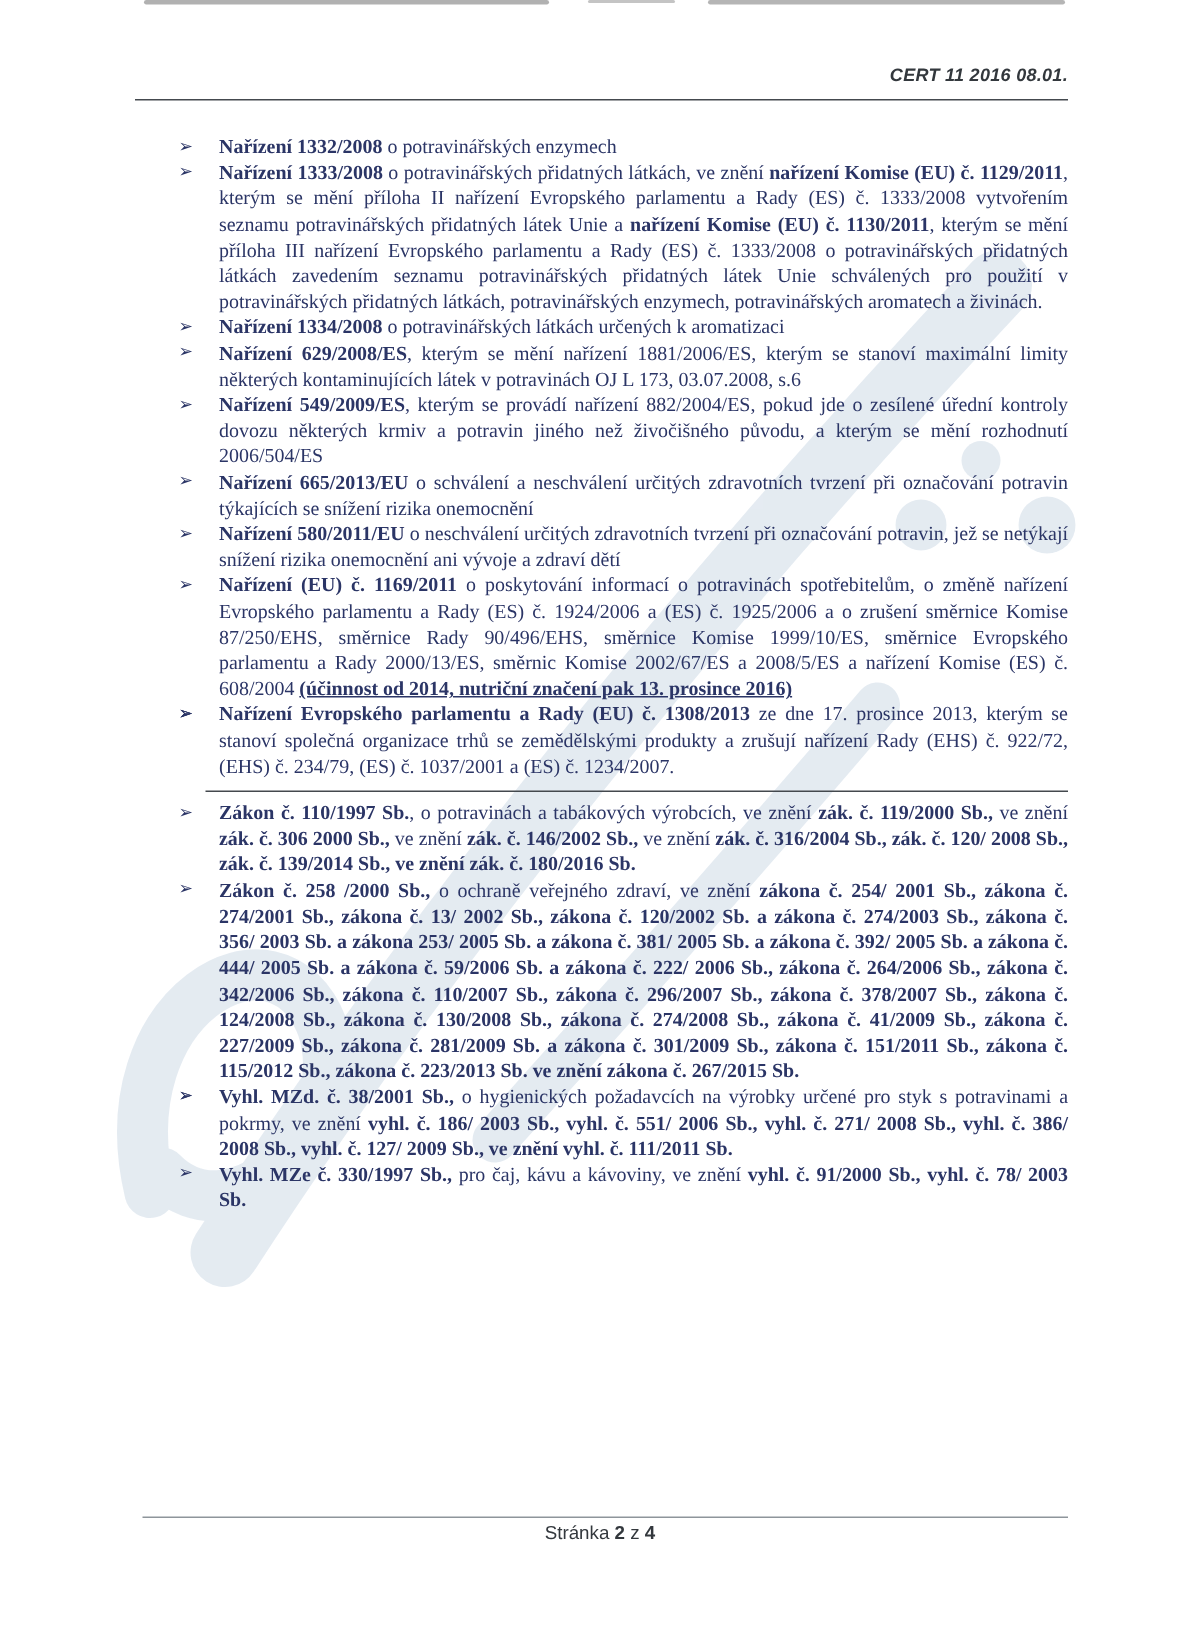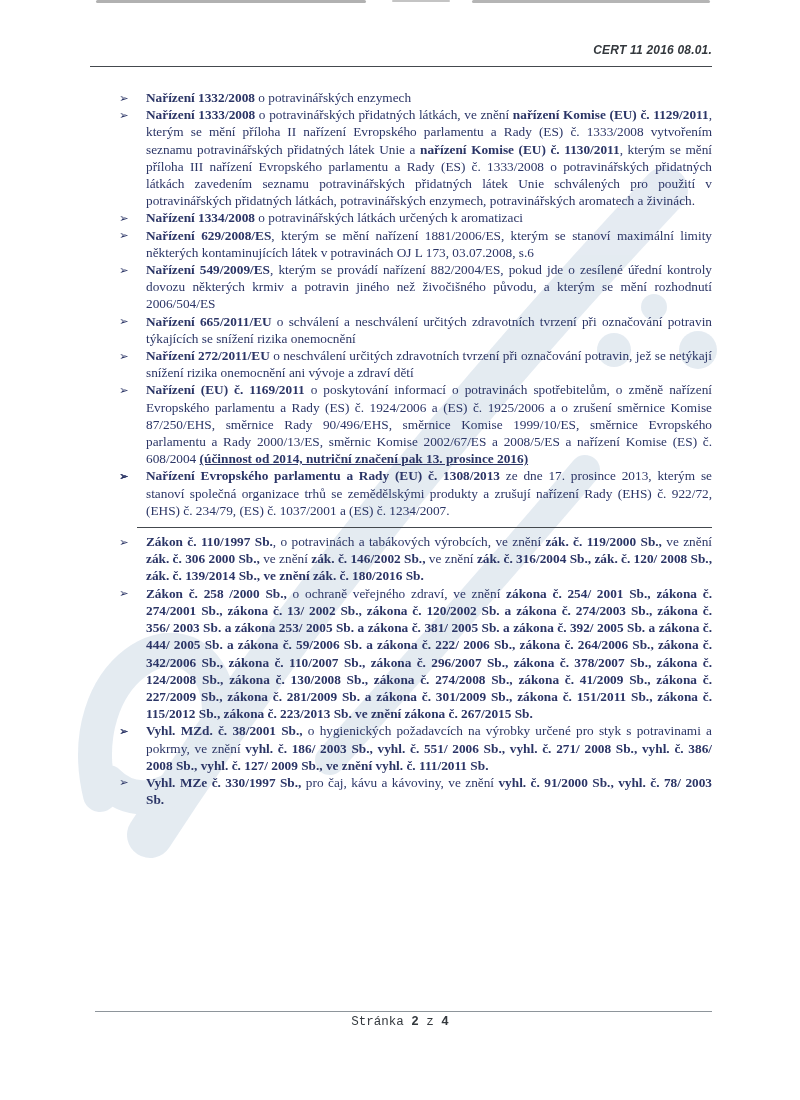--- a/index.html
+++ b/index.html
@@ -47,21 +47,21 @@
     margin:8px 0 5px 19px;width:575px;
   }
 
   .footer-rule{
     position:absolute;top:1011px;left:95px;width:617px;height:0;z-index:2;
     border-top:1.5px solid var(--rule-light);
   }
   .footer-text{
     position:absolute;top:1015px;left:0;width:800px;z-index:2;
     text-align:center;
-    font-family:Liberation Mono, monospace;
+    font-family:Liberation Sans, sans-serif;
     font-size:12.5px;color:var(--header);
   }
 </style>
 </head>
 <body>
 
 <div class="scan-artifact sa1"></div>
 <div class="scan-artifact sa2"></div>
 <div class="scan-artifact sa3"></div>
 
@@ -79,22 +79,22 @@
 <div class="doc-code">CERT 11 2016 08.01.</div>
 <div class="header-rule"></div>
 
 <div class="content">
   <div>
       <div class="item"><span class="bullet">➢</span><span><span class="b">Nařízení 1332/2008</span><span> o potravinářských enzymech</span></span></div>
       <div class="item"><span class="bullet">➢</span><span><span class="b">Nařízení 1333/2008</span><span> o potravinářských přidatných látkách, ve znění </span><span class="b">nařízení Komise (EU) č. 1129/2011</span><span>, kterým se mění příloha II nařízení Evropského parlamentu a Rady (ES) č. 1333/2008 vytvořením seznamu potravinářských přidatných látek Unie a </span><span class="b">nařízení Komise (EU) č. 1130/2011</span><span>, kterým se mění příloha III nařízení Evropského parlamentu a Rady (ES) č. 1333/2008 o potravinářských přidatných látkách zavedením seznamu potravinářských přidatných látek Unie schválených pro použití v potravinářských přidatných látkách, potravinářských enzymech, potravinářských aromatech a živinách.</span></span></div>
       <div class="item"><span class="bullet">➢</span><span><span class="b">Nařízení 1334/2008</span><span> o potravinářských látkách určených k aromatizaci</span></span></div>
       <div class="item"><span class="bullet">➢</span><span><span class="b">Nařízení 629/2008/ES</span><span>, kterým se mění nařízení 1881/2006/ES, kterým se stanoví maximální limity některých kontaminujících látek v potravinách OJ L 173, 03.07.2008, s.6</span></span></div>
       <div class="item"><span class="bullet">➢</span><span><span class="b">Nařízení 549/2009/ES</span><span>, kterým se provádí nařízení 882/2004/ES, pokud jde o zesílené úřední kontroly dovozu některých krmiv a potravin jiného než živočišného původu, a kterým se mění rozhodnutí 2006/504/ES</span></span></div>
-      <div class="item"><span class="bullet">➢</span><span><span class="b">Nařízení 665/2011/EU</span><span> o schválení a neschválení určitých zdravotních tvrzení při označování potravin týkajících se snížení rizika onemocnění</span></span></div>
-      <div class="item"><span class="bullet">➢</span><span><span class="b">Nařízení 272/2011/EU</span><span> o neschválení určitých zdravotních tvrzení při označování potravin, jež se netýkají snížení rizika onemocnění ani vývoje a zdraví dětí</span></span></div>
+      <div class="item"><span class="bullet">➢</span><span><span class="b">Nařízení 665/2013/EU</span><span> o schválení a neschválení určitých zdravotních tvrzení při označování potravin týkajících se snížení rizika onemocnění</span></span></div>
+      <div class="item"><span class="bullet">➢</span><span><span class="b">Nařízení 580/2011/EU</span><span> o neschválení určitých zdravotních tvrzení při označování potravin, jež se netýkají snížení rizika onemocnění ani vývoje a zdraví dětí</span></span></div>
       <div class="item"><span class="bullet">➢</span><span><span class="b">Nařízení (EU) č. 1169/2011</span><span> o poskytování informací o potravinách spotřebitelům, o změně nařízení Evropského parlamentu a Rady (ES) č. 1924/2006 a (ES) č. 1925/2006 a o zrušení směrnice Komise 87/250/EHS, směrnice Rady 90/496/EHS, směrnice Komise 1999/10/ES, směrnice Evropského parlamentu a Rady 2000/13/ES, směrnic Komise 2002/67/ES a 2008/5/ES a nařízení Komise (ES) č. 608/2004 </span><span class="b u">(účinnost od 2014, nutriční značení pak 13. prosince 2016)</span></span></div>
       <div class="item"><span class="bullet">➢</span></div>
       <div class="item"><span class="bullet">➢</span></div>
       <div class="item"><span class="bullet">➢</span><span><span class="b">Nařízení Evropského parlamentu a Rady (EU) č. 1308/2013</span><span> ze dne 17. prosince 2013, kterým se stanoví společná organizace trhů se zemědělskými produkty a zrušují nařízení Rady (EHS) č. 922/72, (EHS) č. 234/79, (ES) č. 1037/2001 a (ES) č. 1234/2007.</span></span></div>
     </div>
   <hr class="section-separator">
   <div>
       <div class="item"><span class="bullet">➢</span><span><span class="b">Zákon č. 110/1997 Sb.</span><span>, o potravinách a tabákových výrobcích, ve znění </span><span class="b">zák. č. 119/2000 Sb.,</span><span> ve znění </span><span class="b">zák. č. 306 2000 Sb.,</span><span> ve znění </span><span class="b">zák. č. 146/2002 Sb.,</span><span> ve znění </span><span class="b">zák. č. 316/2004 Sb., zák. č. 120/ 2008 Sb., zák. č. 139/2014 Sb., ve znění zák. č. 180/2016 Sb.</span></span></div>
       <div class="item"><span class="bullet">➢</span><span><span class="b">Zákon č. 258 /2000 Sb.,</span><span> o ochraně veřejného zdraví, ve znění </span><span class="b">zákona č. 254/ 2001 Sb., zákona č. 274/2001 Sb., zákona č. 13/ 2002 Sb., zákona č. 120/2002 Sb. a zákona č. 274/2003 Sb., zákona č. 356/ 2003 Sb. a zákona 253/ 2005 Sb. a zákona č. 381/ 2005 Sb. a zákona č. 392/ 2005 Sb. a zákona č. 444/ 2005 Sb. a zákona č. 59/2006 Sb. a zákona č. 222/ 2006 Sb., zákona č. 264/2006 Sb., zákona č. 342/2006 Sb., zákona č. 110/2007 Sb., zákona č. 296/2007 Sb., zákona č. 378/2007 Sb., zákona č. 124/2008 Sb., zákona č. 130/2008 Sb., zákona č. 274/2008 Sb., zákona č. 41/2009 Sb., zákona č. 227/2009 Sb., zákona č. 281/2009 Sb. a zákona č. 301/2009 Sb., zákona č. 151/2011 Sb., zákona č. 115/2012 Sb., zákona č. 223/2013 Sb. ve znění zákona č. 267/2015 Sb.</span></span></div>
       <div class="item"><span class="bullet">➢</span></div>

